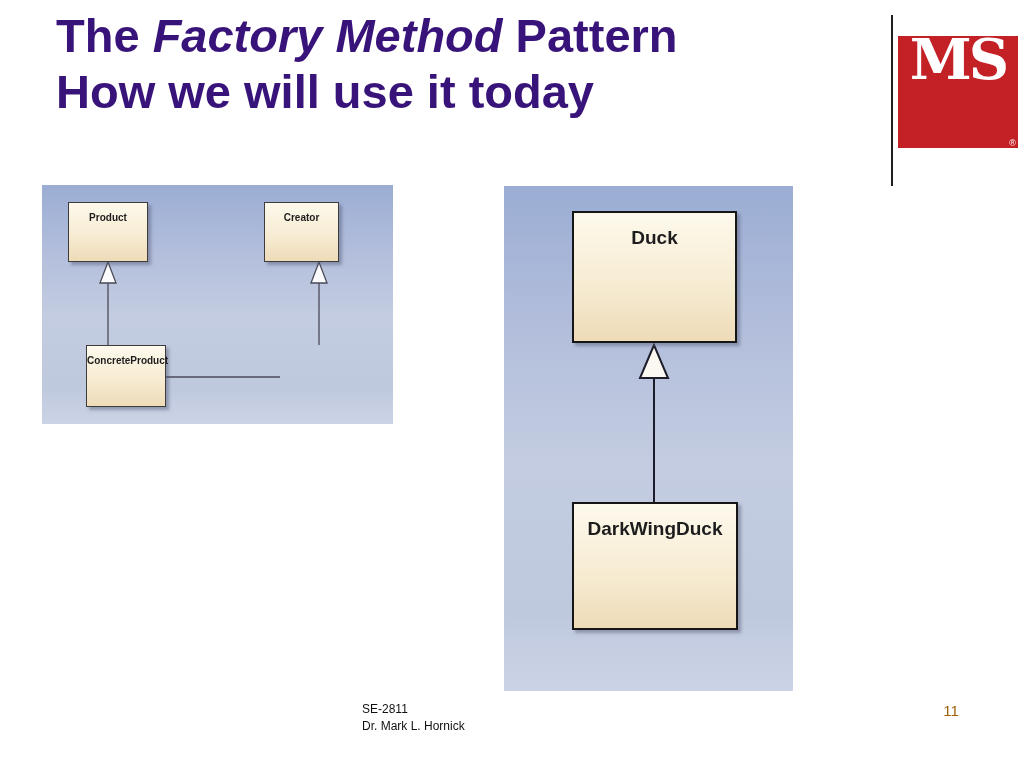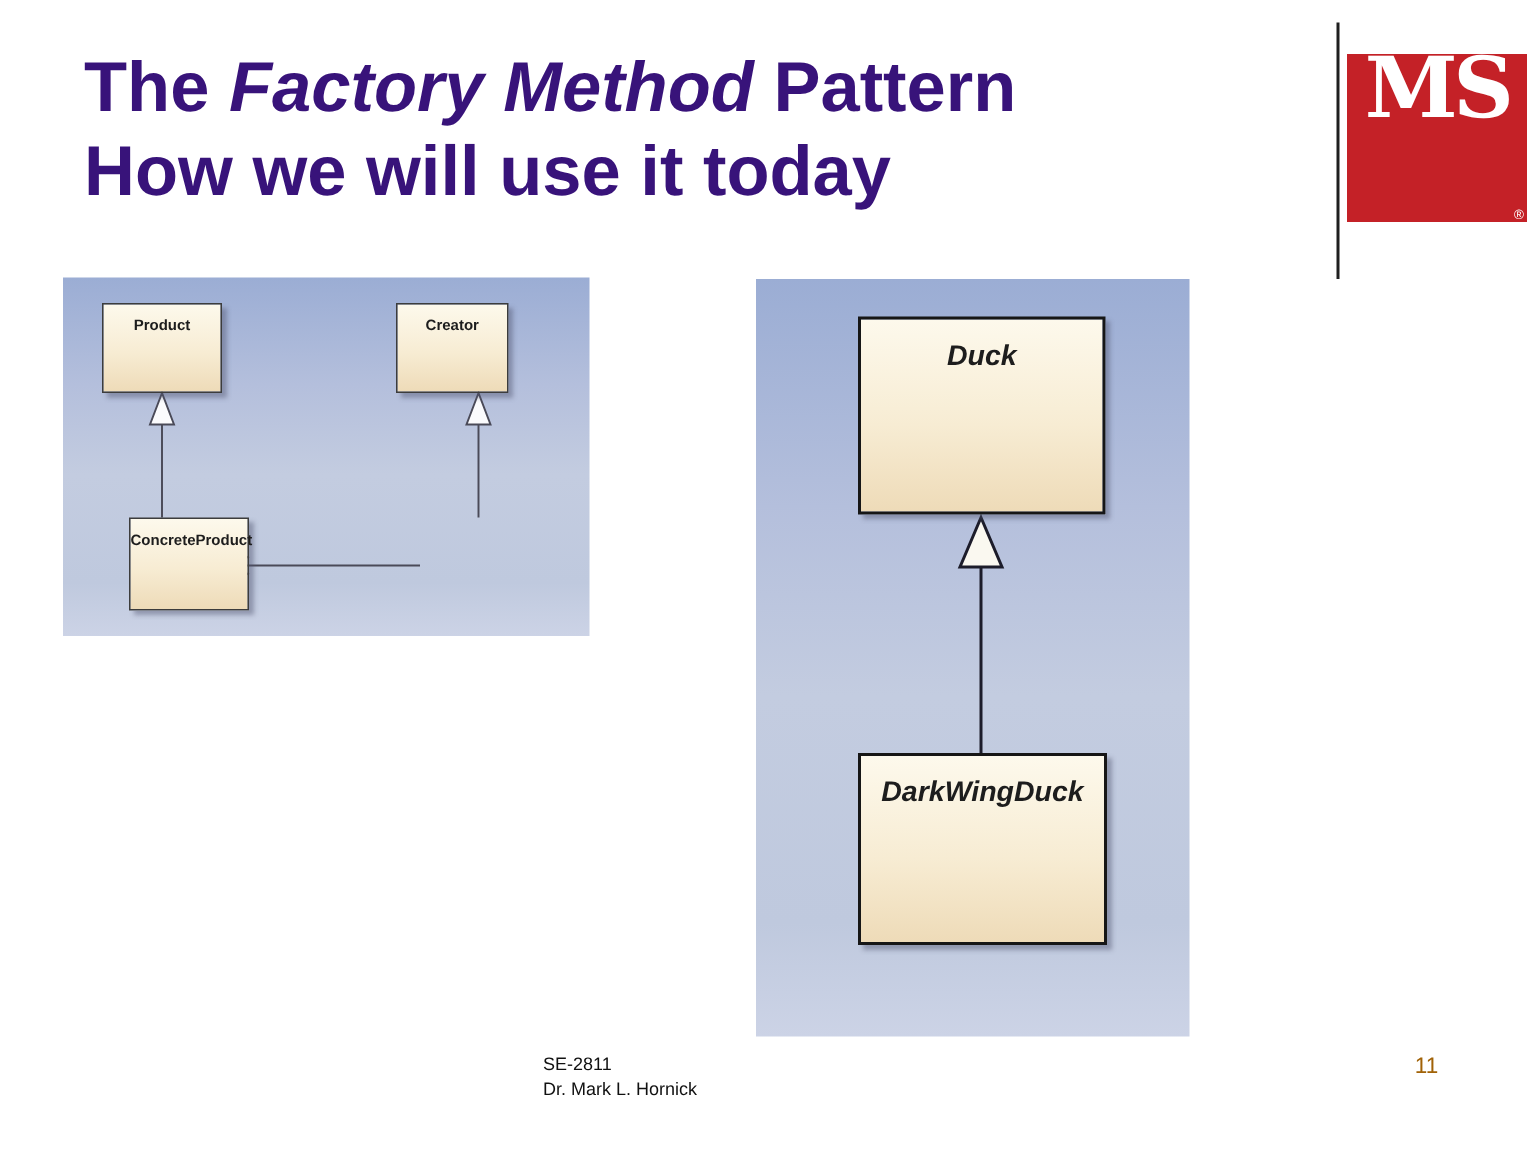--- a/index.html
+++ b/index.html
@@ -7,21 +7,21 @@
   body {
     position:relative;
     width:1024px; height:768px;
     background:#ffffff;
     font-family:"Liberation Sans", sans-serif;
     overflow:hidden;
   }
 
   
   .slide-title {
-    position:absolute; left:56px; top:30px; width:820px;
+    position:absolute; left:56px; top:8px; width:820px;
     font-size:47px; font-weight:bold; color:#38137a;
     line-height:56px; letter-spacing:0px;
   }
   .slide-title .em { font-style:italic; }
 
   
   .logo-rule {
     position:absolute; left:891px; top:15px;
     width:2px; height:171px; background:#1f1f1f;
   }
@@ -38,21 +38,21 @@
     font-size:9px; line-height:9px; letter-spacing:0;
     font-family:"Liberation Sans", sans-serif; font-weight:normal;
   }
 
   
   .diagram-panel {
     position:absolute;
     background:linear-gradient(180deg,#9badd4 0%,#b4bfdc 30%,#c3cce0 55%,#bfc9de 85%,#ccd3e6 100%);
   }
   .panel-left  { left:42px;  top:185px; width:351px; height:239px; }
-  .panel-right { left:504px; top:186px; width:289px; height:505px;font-style:italic; }
+  .panel-right { left:504px; top:186px; width:289px; height:505px; }
 
   .uml-box {
     position:absolute;
     background:linear-gradient(180deg,#fdf9ec 0%,#f7ecd3 55%,#eedbb8 100%);
     border:1px solid #3c3c3c;
     box-shadow:3px 3px 3px rgba(80,85,110,0.45);
     text-align:center; color:#1d1d1d; font-weight:bold;
   }
   .uml-box.small { font-size:10px; padding-top:9px; }
   .uml-box.large { font-size:19px; padding-top:14px; border:2px solid #161616; }

